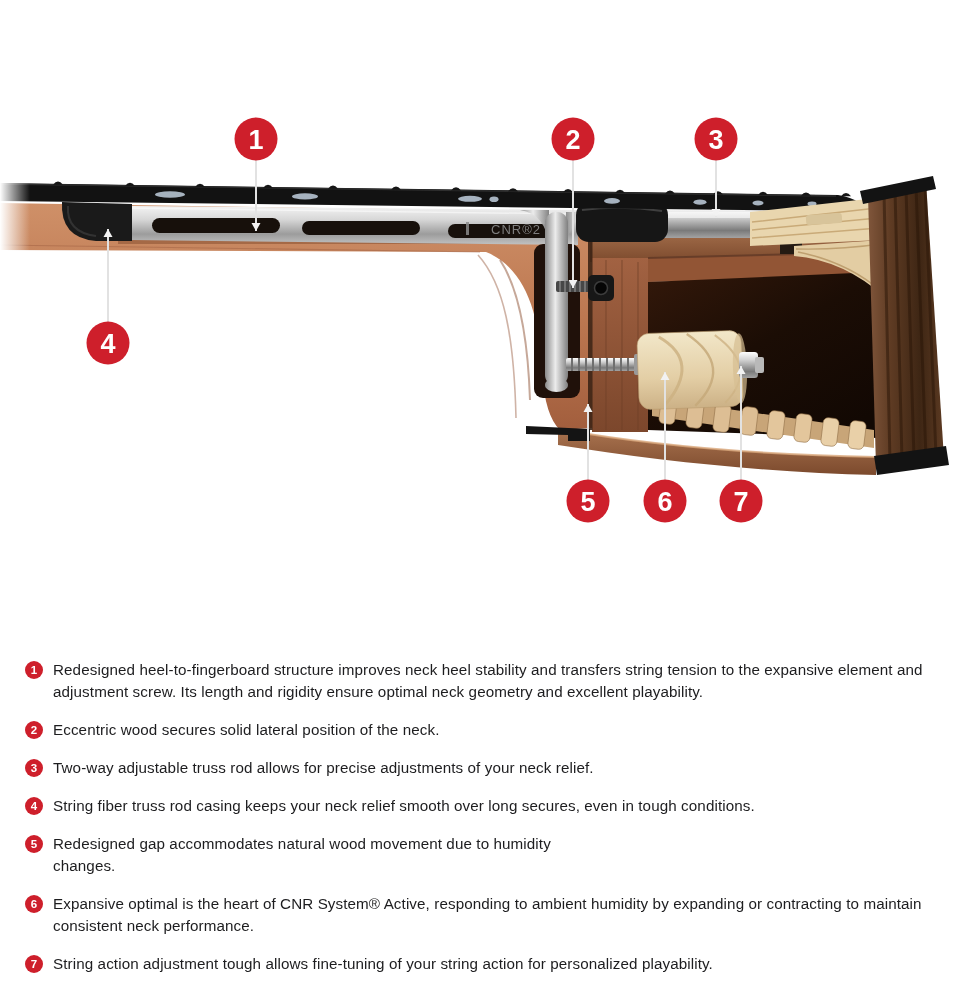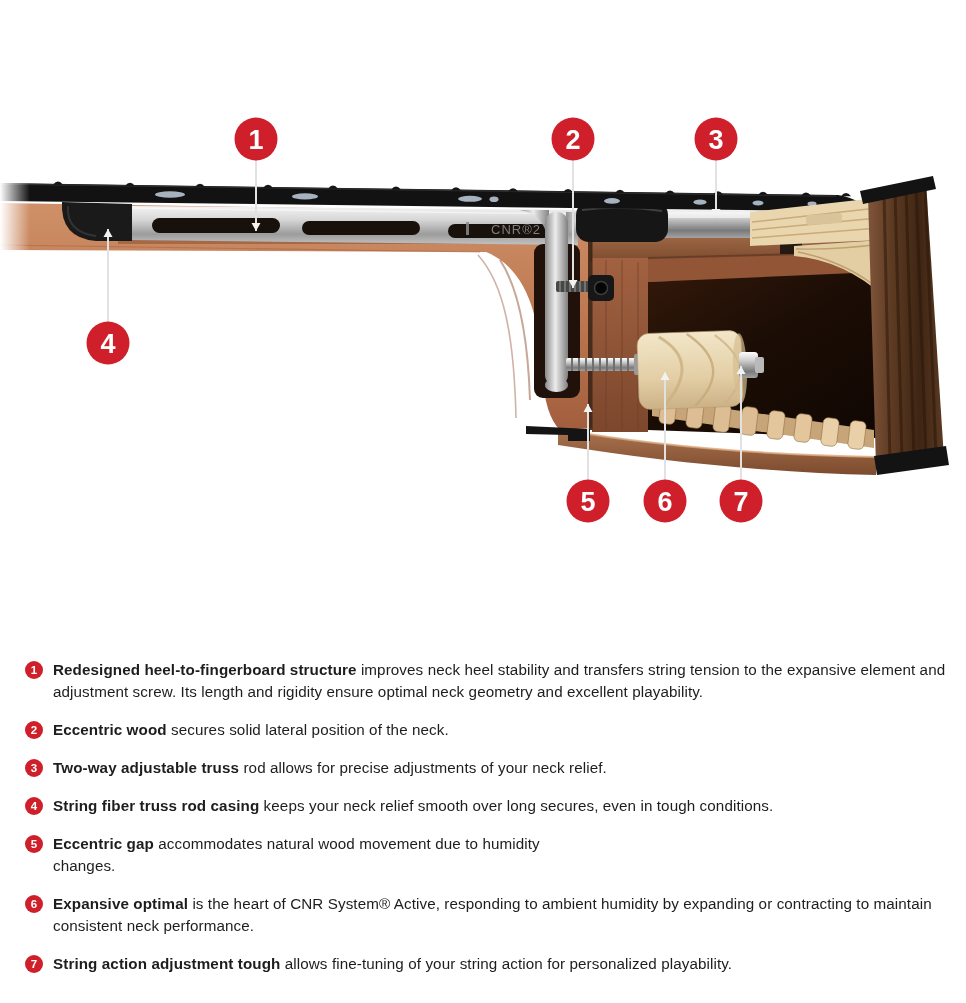--- a/index.html
+++ b/index.html
@@ -17,21 +17,21 @@
   .legend-item {
     position:relative; padding-left:28px; margin-bottom:16px;
     font-size:15.2px; line-height:22px; letter-spacing:.1px;
   }
   .badge {
     position:absolute; left:0; top:2px; width:18px; height:18px;
     border-radius:50%; background:var(--accent); color:#fff;
     font-size:11.5px; font-weight:700; display:flex;
     align-items:center; justify-content:center;
   }
-  .lead { font-weight:700; }
+  .lead { font-weight:400; }
   .rest { white-space:pre-wrap; }
 </style>
 </head>
 <body>
 
 <div class="diagram-wrap">
 <svg id="diagram-svg" viewBox="0 0 966 632" width="966" height="632">
   <defs>
     <linearGradient id="gMetalV" x1="0" y1="0" x2="0" y2="1">
       <stop offset="0" stop-color="#f4f4f4"></stop>
@@ -286,18 +286,18 @@
       </g>
 </svg>
 </div>
 
 <section class="legend">
   <div>
       <div class="legend-item"><span class="badge">1</span><span class="lead">Redesigned heel-to-fingerboard structure</span><span class="rest"> improves neck heel stability and transfers string tension to the expansive element and adjustment screw. Its length and rigidity ensure optimal neck geometry and excellent playability.</span></div>
       <div class="legend-item"><span class="badge">2</span><span class="lead">Eccentric wood</span><span class="rest"> secures solid lateral position of the neck.</span></div>
       <div class="legend-item"><span class="badge">3</span><span class="lead">Two-way adjustable truss</span><span class="rest"> rod allows for precise adjustments of your neck relief.</span></div>
       <div class="legend-item"><span class="badge">4</span><span class="lead">String fiber truss rod casing</span><span class="rest"> keeps your neck relief smooth over long secures, even in tough conditions.</span></div>
-      <div class="legend-item"><span class="badge">5</span><span class="lead">Eccentric gap</span><span class="rest"> accommodates natural wood movement due to humidity
+      <div class="legend-item"><span class="badge">5</span><span class="lead">Redesigned gap</span><span class="rest"> accommodates natural wood movement due to humidity
 changes.</span></div>
       <div class="legend-item"><span class="badge">6</span><span class="lead">Expansive optimal</span><span class="rest"> is the heart of CNR System® Active, responding to ambient humidity by expanding or contracting to maintain consistent neck performance.</span></div>
       <div class="legend-item"><span class="badge">7</span><span class="lead">String action adjustment tough</span><span class="rest"> allows fine-tuning of your string action for personalized playability.</span></div>
     </div>
 </section>
 
 </body></html>

